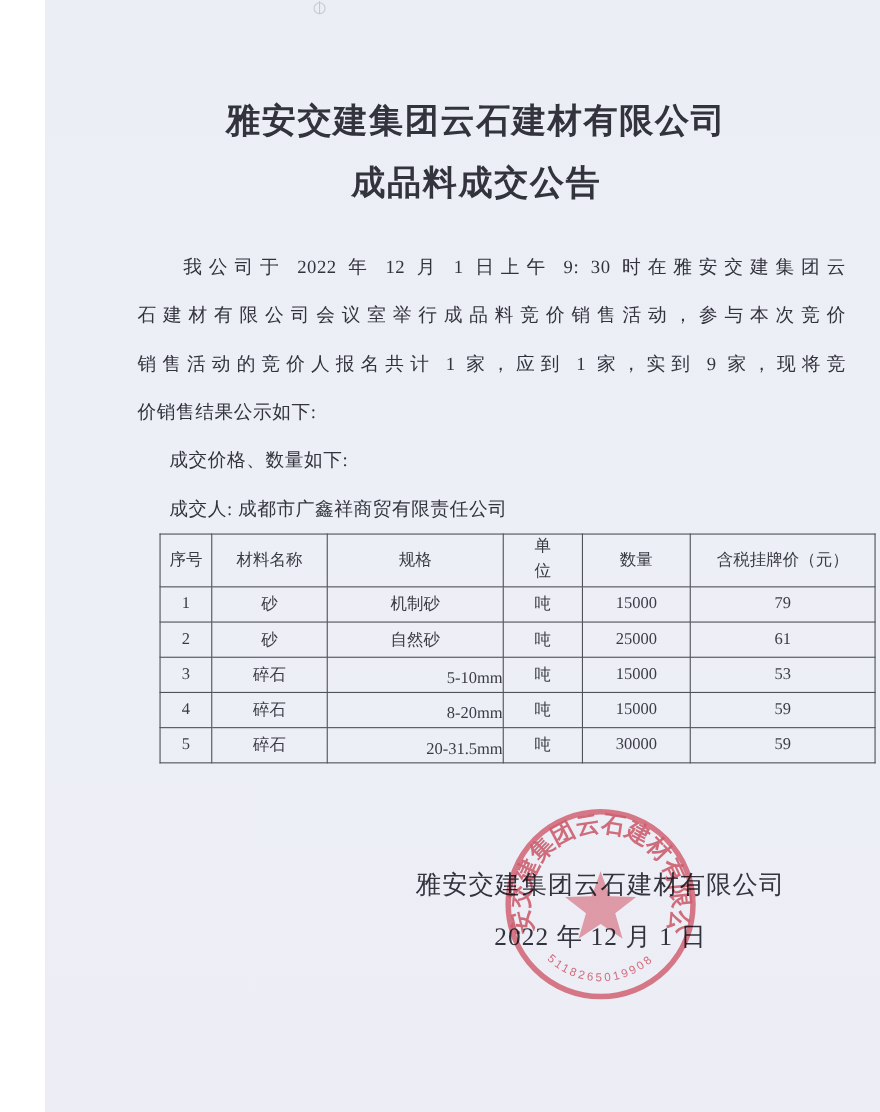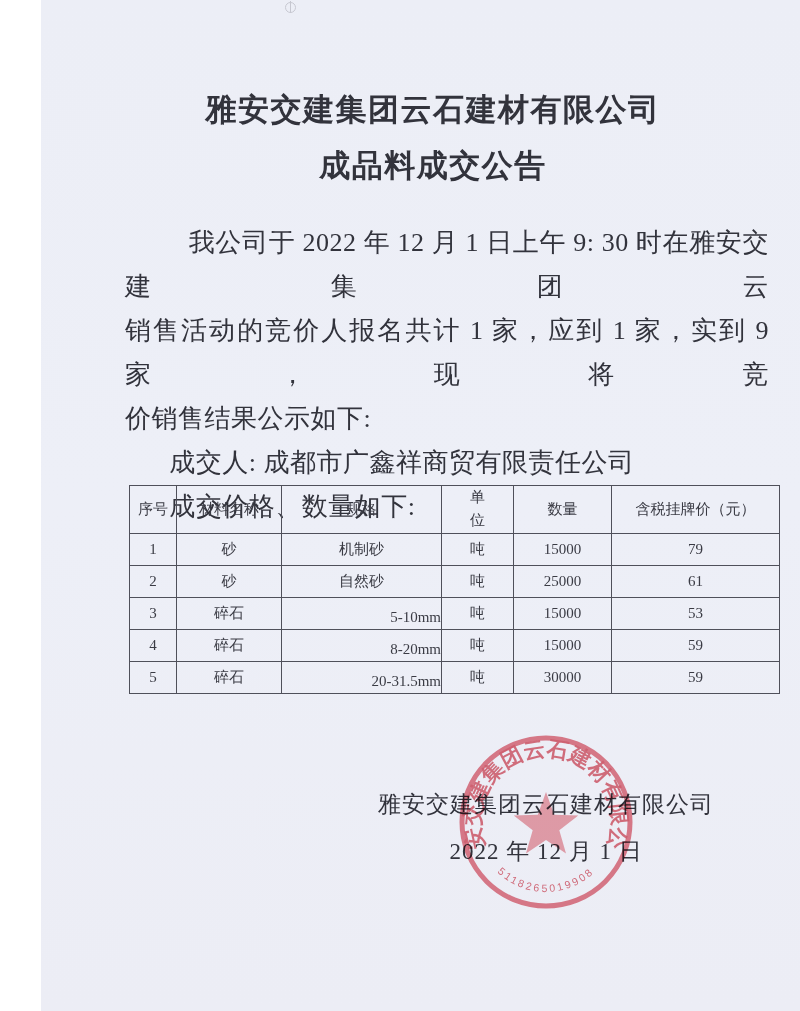--- a/index.html
+++ b/index.html
@@ -21,29 +21,29 @@
   .scan-artifact::after {
     content:""; position:absolute; left:4px; top:-2px; width:1px; height:12px; background:#9a9aa4;
   }
   .doc-title {
     position: absolute; top: 82px; left: 0; width: 100%;
     text-align: center; font-weight: bold;
     font-size: 31px; line-height: 56px; letter-spacing: 1.5px;
   }
   .text-block {
     position: absolute; top: 221px; left: 84px; width: 644px;
-    font-size: 26px; line-height: 44px;
+    font-size: 17px; line-height: 44px;
     letter-spacing: .5px;
   }
   .para-line { text-align: justify; text-align-last: justify; }
   .para-line.first { text-indent: 2.45em; }
   .para-line.last { text-align: right; text-align-last: left; }
   .indent-line { text-indent: 1.7em; }
   table.deal-table {
-    position: absolute; top: 485px; left: 88px; width: 650px;
+    position: absolute; top: 485px; left: 104px; width: 650px;
     border-collapse: collapse; table-layout: fixed;
     font-size: 15px; color: #3a3b44;
   }
   .deal-table th, .deal-table td {
     border: 1.5px solid #4f505a;
     text-align: center; vertical-align: middle;
     font-weight: normal; padding: 0;
   }
   .deal-table thead th { height: 46px; }
   .deal-table tbody td { height: 31px; }
@@ -68,24 +68,25 @@
 
   <div class="scan-artifact"></div>
 
   <div class="doc-title">
     <div>雅安交建集团云石建材有限公司</div>
     <div>成品料成交公告</div>
   </div>
 
   <div class="text-block">
     <div class="para-line first">我公司于 2022 年 12 月 1 日上午 9: 30 时在雅安交建集团云</div>
+    <div class="para-line">石建材有限公司会议室举行成品料竞价销售活动，参与本次竞价</div>
     <div class="para-line">销售活动的竞价人报名共计 1 家，应到 1 家，实到 9 家，现将竞</div>
     <div class="para-line last">价销售结果公示如下:</div>
+    <div class="indent-line">成交价格、数量如下:</div>
     <div class="indent-line">成交人: 成都市广鑫祥商贸有限责任公司</div>
-    <div class="indent-line">成交价格、数量如下:</div>
   </div>
 
   <table class="deal-table">
     <colgroup>
       <col style="width:47px">
         <col style="width:105px">
         <col style="width:160px">
       <col style="width:72px">
         <col style="width:98px">
         <col style="width:168px">

